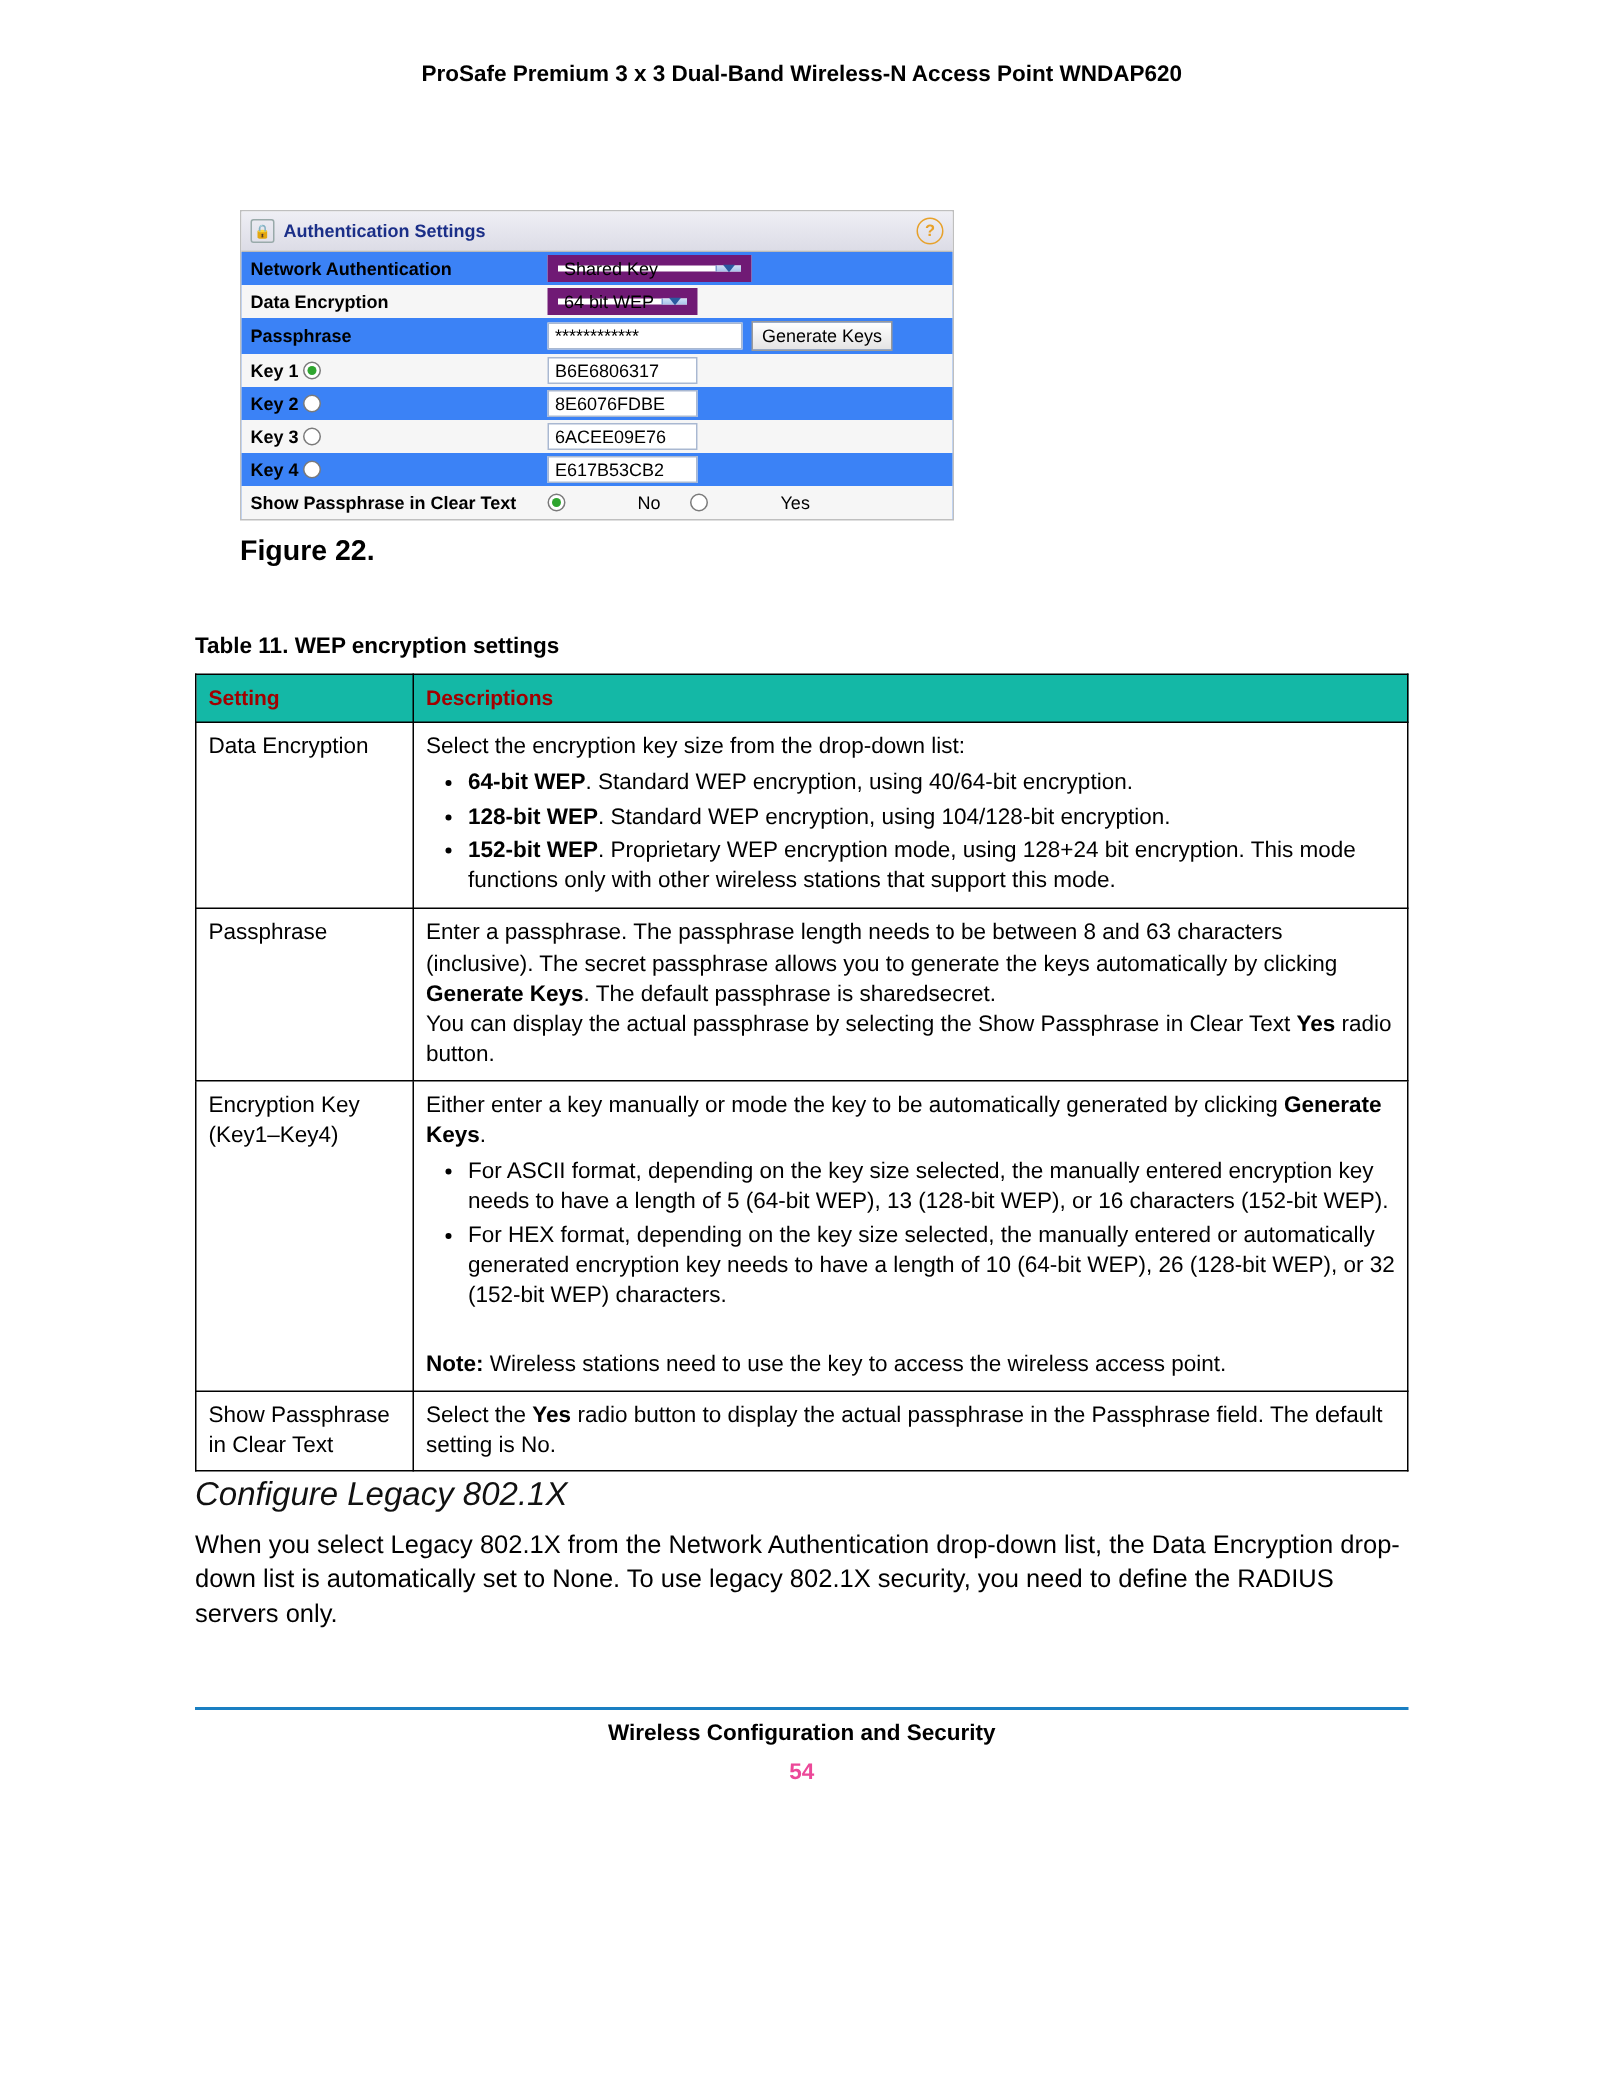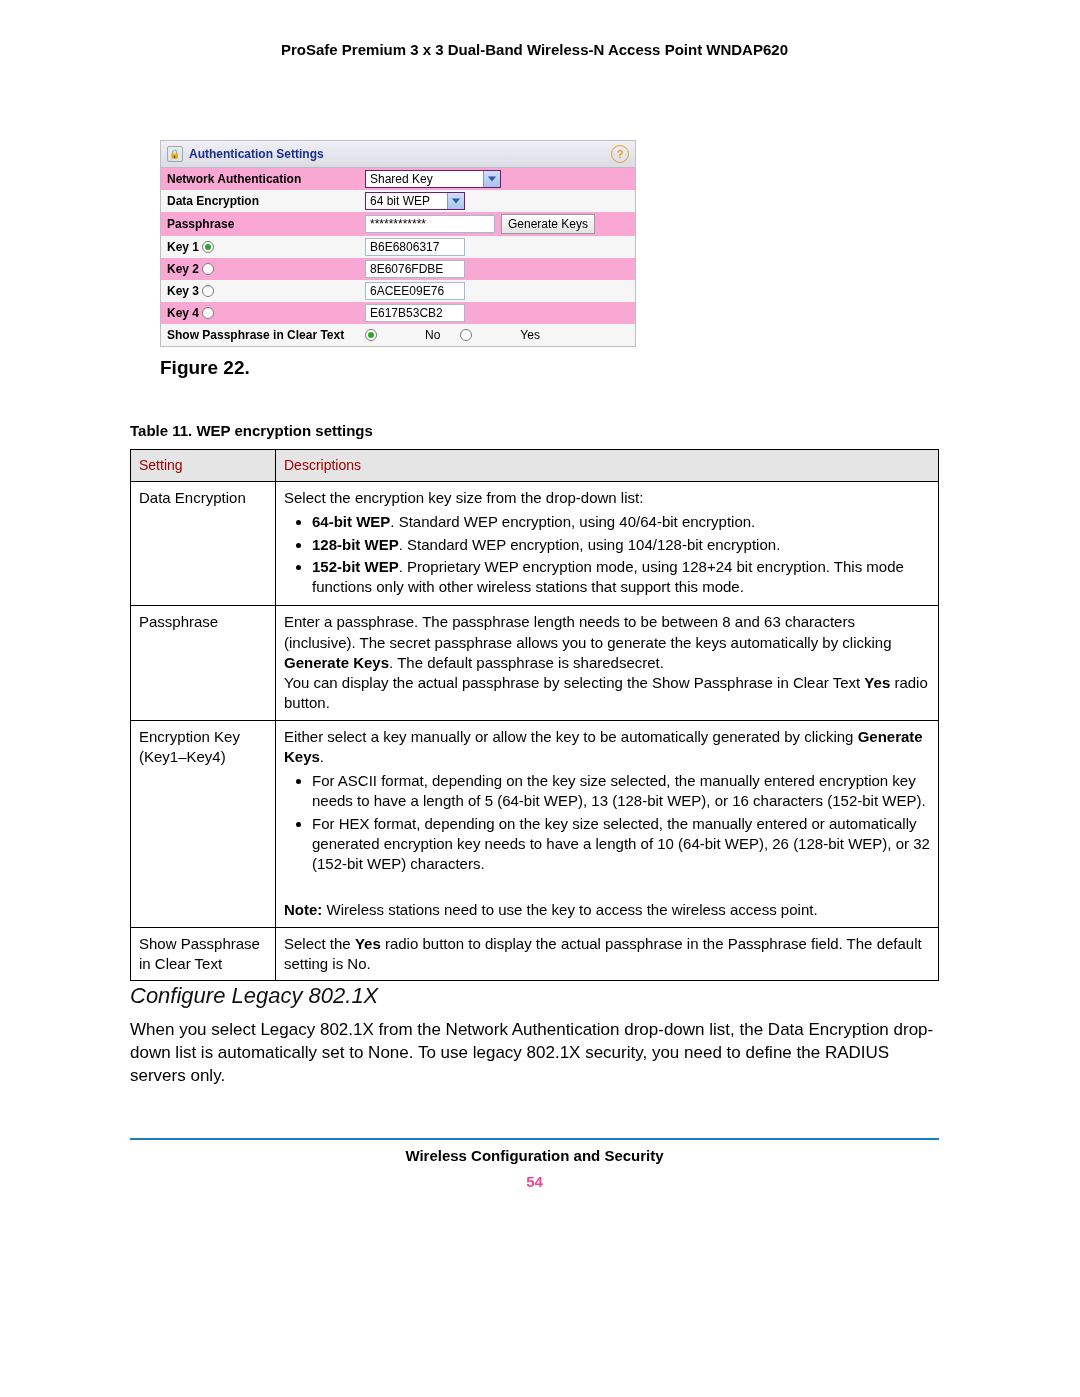--- a/index.html
+++ b/index.html
@@ -61,21 +61,21 @@
     border: 1px solid #e7a12a;
     border-radius: 50%;
     color: #e7a12a;
     display: inline-flex;
     align-items: center;
     justify-content: center;
     font-size: 11px;
     font-weight: bold;
   }
   .shot-body {
-    background: #f9a8d4;
+    background: #3b82f6;
   }
   .shot-row {
     display: flex;
     align-items: center;
     padding: 2px 6px;
     min-height: 18px;
   }
   .shot-row:nth-child(even) { background: #f6f6f6; }
   .shot-label {
     flex: 0 0 198px;
@@ -95,21 +95,21 @@
     background: #fff;
     padding: 1px 4px;
     font-size: 12px;
     font-family: inherit;
     height: 18px;
     box-sizing: border-box;
   }
   .inp-wide { width: 130px; }
   .inp-mid  { width: 100px; }
   .sel-blue {
-    border: 1px solid #701a75;
+    border: 7px solid #701a75;
     background: #fff;
     height: 18px;
     width: 136px;
     display: inline-flex;
     align-items: center;
     padding: 0 16px 0 4px;
     position: relative;
     font-size: 12px;
     box-sizing: border-box;
   }
@@ -176,23 +176,23 @@
     font-size: 15px;
   }
   table.settings th,
   table.settings td {
     border: 1px solid #000;
     padding: 6px 8px;
     vertical-align: top;
     text-align: left;
   }
   table.settings thead th {
-    background: #e5e5e5;
+    background: #14b8a6;
     color: #a20000;
-    font-weight: normal;
+    font-weight: bold;
     font-size: 14px;
   }
   table.settings td.col1 {
     width: 128px;
   }
   table.settings ul {
     margin: 4px 0 2px 0;
     padding-left: 28px;
   }
   table.settings ul li { margin: 2px 0; }
@@ -338,21 +338,21 @@
       <tr>
         <td class="col1">Passphrase</td>
         <td>
           <span>Enter a passphrase. The passphrase length needs to be between 8 and 63 characters (inclusive). The secret passphrase allows you to generate the keys automatically by clicking </span><b>Generate Keys</b><span>. The default passphrase is sharedsecret.</span><br>
           <span>You can display the actual passphrase by selecting the Show Passphrase in Clear Text </span><b>Yes</b><span> radio button.</span>
         </td>
       </tr>
       <tr>
         <td class="col1">Encryption Key (Key1–Key4)</td>
         <td>
-          <span>Either select a key manually or allow the key to be automatically generated by clicking </span><b>Generate Keys</b><span>.</span>
+          <span>Either enter a key manually or mode the key to be automatically generated by clicking </span><b>Generate Keys</b><span>.</span>
           <ul>
             <li>For ASCII format, depending on the key size selected, the manually entered encryption key needs to have a length of 5 (64-bit WEP), 13 (128-bit WEP), or 16 characters (152-bit WEP).</li>
             <li>For HEX format, depending on the key size selected, the manually entered or automatically generated encryption key needs to have a length of 10 (64-bit WEP), 26 (128-bit WEP), or 32 (152-bit WEP) characters.</li>
           </ul>
           <div class="note-line"><b>Note:</b><span>  Wireless stations need to use the key to access the wireless access point.</span></div>
         </td>
       </tr>
       <tr>
         <td class="col1">Show Passphrase in Clear Text</td>
         <td>

